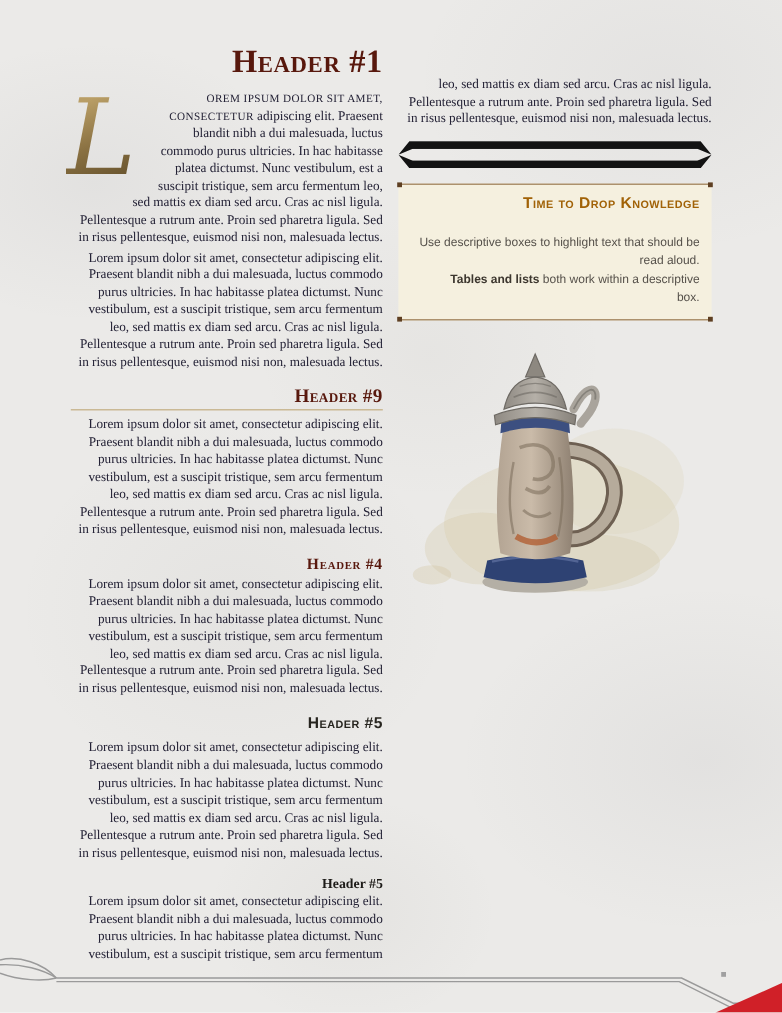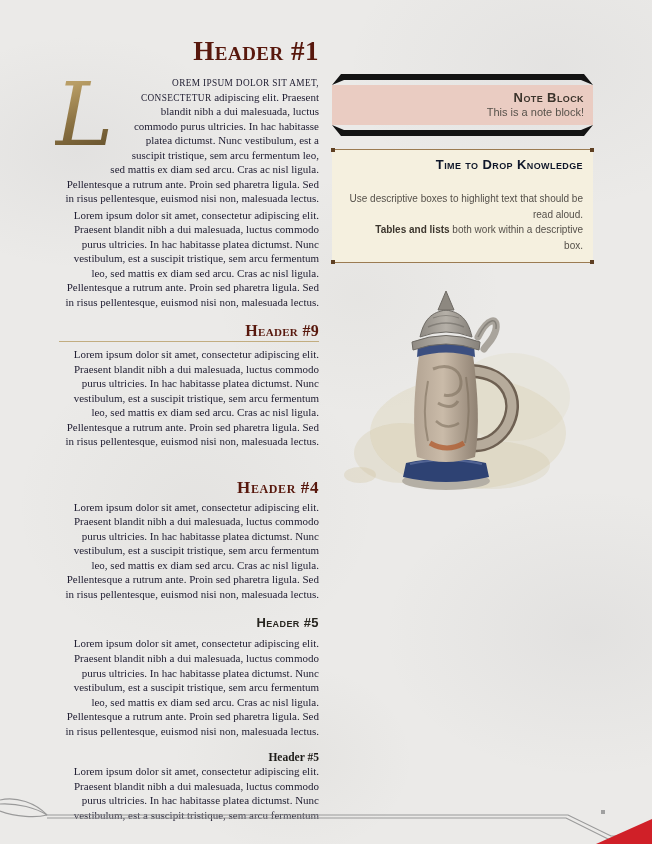--- a/index.html
+++ b/index.html
@@ -18,21 +18,21 @@
     text-align:right;
   }
   .columns{position:absolute;left:59px;top:36px;width:534px;display:flex;gap:13px;}
   .col{width:260px;}
   .col.right{width:261px;padding-top:27px;}
 
   h1,h2,h3,h4{font-variant:small-caps;color:#58180d;font-weight:bold;}
   h1{font-size:27px;margin:0 0 8px;letter-spacing:.5px;}
   h2{font-size:21px;margin:12px 0 2px;letter-spacing:.3px;}
   h3{font-size:16px;margin:13px 0 5px;letter-spacing:.3px;border-bottom:1.5px solid #c2ad80;padding-bottom:1px;}
-  h4{font-size:17px;margin:29px 0 2px;letter-spacing:.6px;}
+  h4{font-size:13px;margin:13px 0 2px;letter-spacing:.6px;}
   h5{font-family:"Liberation Sans",sans-serif;font-variant:small-caps;font-weight:bold;
      font-size:13px;color:#27251f;margin:14px 0 6px;letter-spacing:.4px;}
   h6{font-size:11.5px;color:#1d1b18;margin:13px 0 1px;font-weight:bold;}
 
   p{font-size:11px;line-height:1.32;margin:0;}
   .intro{margin-bottom:2px;}
   .dropcap{
     float:left;width:56px;font-family:"DejaVu Serif",serif;font-style:italic;
     font-size:88px;line-height:.78;margin:6px 6px 0 -4px;
     background:linear-gradient(160deg,#b99e66 10%,#8a7142 55%,#6d5831 90%);
@@ -48,21 +48,21 @@
     font-size:13px;color:#3c342c;letter-spacing:.4px;}
   .note-text{font-family:"Liberation Sans",sans-serif;font-size:11px;color:#57524b;margin-top:1px;}
 
   
   .descbox{position:relative;margin-top:11px;background:#f5f0df;
     border-top:1px solid #9b7b52;border-bottom:1px solid #9b7b52;padding:7px 10px 9px;}
   .descbox .dot{position:absolute;width:4px;height:4px;background:#5e3f22;}
   .dot.tl{left:-1px;top:-2px;} .dot.tr{right:-1px;top:-2px;}
   .dot.bl{left:-1px;bottom:-2px;} .dot.br{right:-1px;bottom:-2px;}
   .desc-title{font-family:"Liberation Sans",sans-serif;font-variant:small-caps;font-weight:bold;
-    font-size:13px;color:#0f172a;letter-spacing:.4px;}
+    font-size:13px;color:#a16207;letter-spacing:.4px;}
   .desc-text{font-family:"Liberation Sans",sans-serif;font-size:10px;color:#55504a;
     line-height:1.55;margin-top:19px;}
   .desc-text .indent{display:block;padding-left:12px;}
   .desc-text b{color:#3c362e;}
 
   .stein-wrap{margin-top:22px;text-align:center;}
   .footer-svg{position:absolute;left:0;bottom:0;pointer-events:none;}
 </style>
 </head>
 <body>
@@ -94,30 +94,27 @@
         <p>Lorem ipsum dolor sit amet, consectetur adipiscing elit. Praesent blandit nibh a dui malesuada, luctus commodo purus ultricies. In hac habitasse platea dictumst. Nunc vestibulum, est a suscipit tristique, sem arcu fermentum leo, sed mattis ex diam sed arcu. Cras ac nisl ligula. Pellentesque a rutrum ante. Proin sed pharetra ligula. Sed in risus pellentesque, euismod nisi non, malesuada lectus.</p>
       </section>
 
       <section>
         <h6>Header #5</h6>
         <p>Lorem ipsum dolor sit amet, consectetur adipiscing elit. Praesent blandit nibh a dui malesuada, luctus commodo purus ultricies. In hac habitasse platea dictumst. Nunc vestibulum, est a suscipit tristique, sem arcu fermentum</p>
       </section>
     </div>
 
     <div class="col right">
+      <p>leo, sed mattis ex diam sed arcu. Cras ac nisl ligula. Pellentesque a rutrum ante. Proin sed pharetra ligula. Sed in risus pellentesque, euismod nisi non, malesuada lectus.</p>
 
       <div class="noteblock">
         <svg width="261" height="13" viewBox="0 0 261 13">
           <path d="M0,13 L9,2 L252,2 L261,13 L249,8 L12,8 Z" fill="#131313"></path>
           <rect x="9" y="2" width="243" height="6" fill="#131313"></rect>
         </svg>
-        <div class="note-body">
-          <div class="note-title">Note Block</div>
-          <div class="note-text">This is a note block!</div>
-        </div>
         <svg width="261" height="13" viewBox="0 0 261 13">
           <path d="M0,0 L9,11 L252,11 L261,0 L249,5 L12,5 Z" fill="#131313"></path>
           <rect x="9" y="5" width="243" height="6" fill="#131313"></rect>
         </svg>
       </div>
 
       <div class="descbox">
         <span class="dot tl"></span>
         <span class="dot tr"></span>
         <span class="dot bl"></span>

